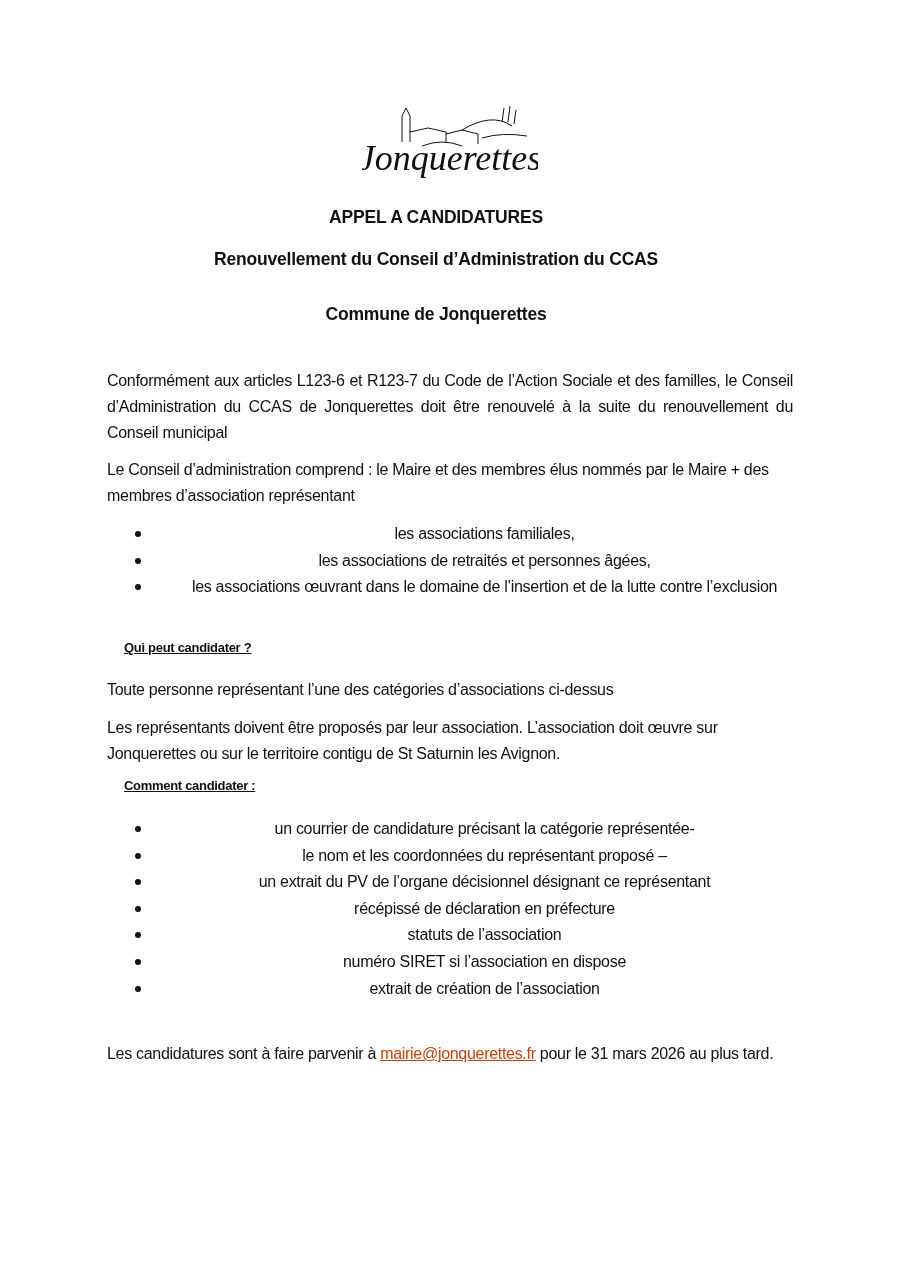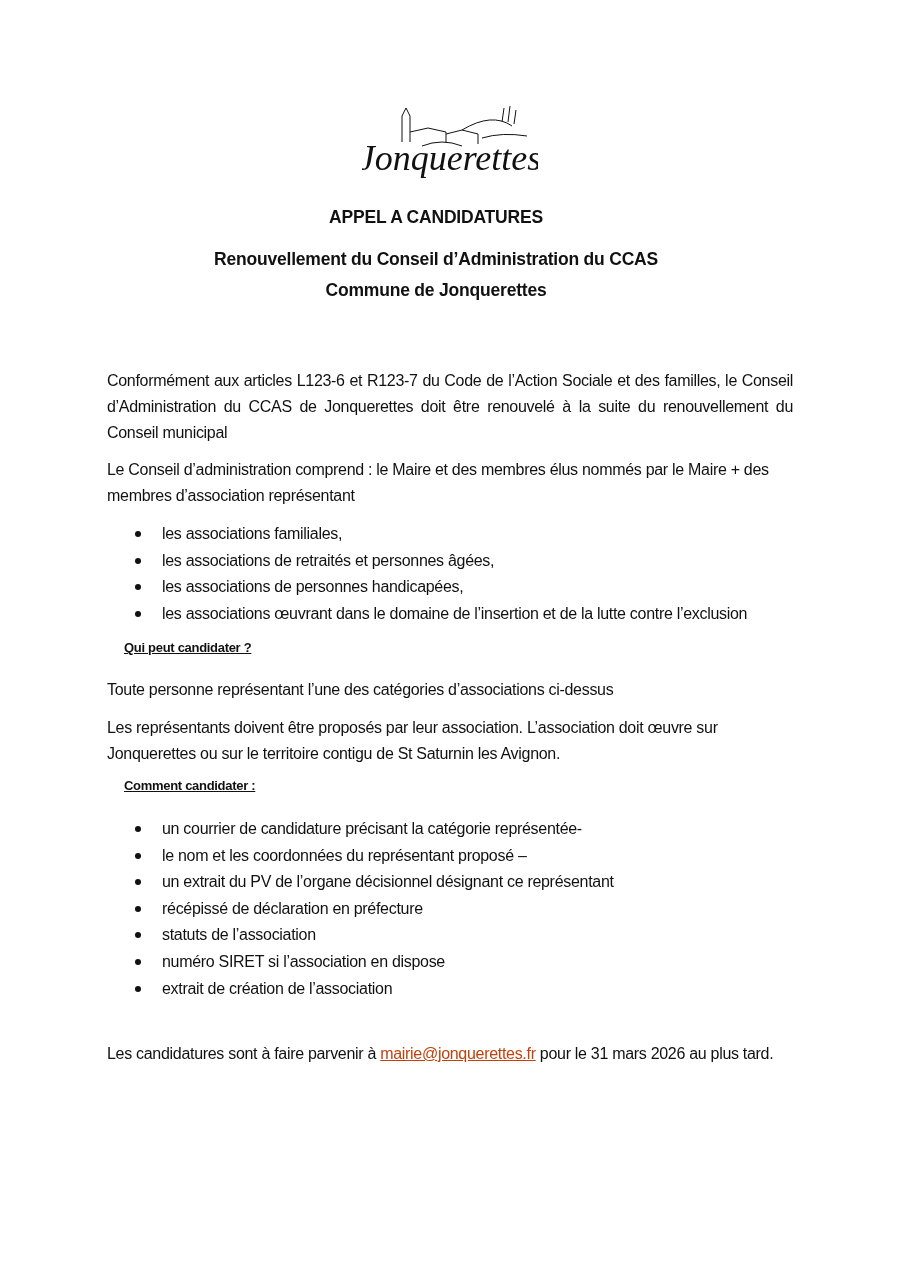--- a/index.html
+++ b/index.html
@@ -9,21 +9,21 @@
   .logo { position: absolute; left: 362px; top: 102px; width: 176px; height: 88px; }
   .title { position: absolute; left: 0; width: 872px; text-align: center; font-weight: bold;
            font-size: 17.5px; letter-spacing: -0.2px; }
   .body-text { position: absolute; left: 107px; width: 686px; font-size: 16px; line-height: 26px;
                letter-spacing: -0.3px; }
   .justify { text-align: justify; text-align-last: left; }
   .heading { position: absolute; left: 124px; font-size: 13px; font-weight: bold; text-decoration: underline;
              letter-spacing: -0.3px; }
   .bullet-list { position: absolute; left: 107px; width: 700px; margin: 0; padding: 0; list-style: none; }
   .bullet-list li { position: relative; height: 26.6px; line-height: 26px; font-size: 16px; padding-left: 55px;
-                    letter-spacing: -0.3px; white-space: nowrap; }
+                    letter-spacing: -0.3px; white-space: nowrap; text-align: center; }
   .bullet { position: absolute; left: 28px; top: 10px; width: 6px; height: 6px; border-radius: 50%; background: #111; }
   .email-link { color: #c2410c; text-decoration: underline; }
 </style>
 </head>
 <body>
 
 <div class="page">
 
   <svg class="logo" viewBox="0 0 176 88">
     <g fill="none" stroke="#111" stroke-width="1">
@@ -33,29 +33,28 @@
       <path d="M100 28 Q130 10 150 24"></path>
       <path d="M140 20 L142 6 M146 20 L148 4 M152 22 L154 8"></path>
       <path d="M120 36 Q140 30 165 34"></path>
       <path d="M60 44 Q80 36 100 44"></path>
     </g>
     <text x="88" y="68" text-anchor="middle" font-family="Liberation Serif, serif" font-style="italic" font-size="36" fill="#111">Jonquerettes</text>
   </svg>
 
   <div class="title" style="top:207px;">APPEL A CANDIDATURES</div>
   <div class="title" style="top:249px;">Renouvellement du Conseil d’Administration du CCAS</div>
-  <div class="title" style="top:280px;">Commune de Jonquerettes</div>
+  <div class="title" style="top:304px;">Commune de Jonquerettes</div>
 
   <div class="body-text justify" style="top:368px;">Conformément aux articles L123-6 et R123-7 du Code de l’Action Sociale et des familles, le Conseil d’Administration du CCAS de Jonquerettes doit être renouvelé à la suite du renouvellement du Conseil municipal</div>
   <div class="body-text" style="top:457px;">Le Conseil d’administration comprend : le Maire et des membres élus nommés par le Maire + des membres d’association représentant</div>
 
   <ul class="bullet-list" style="top:521px;">
     <li><span class="bullet"></span><span>les associations familiales,</span></li>
     <li><span class="bullet"></span><span>les associations de retraités et personnes âgées,</span></li>
-    <li><span class="bullet"></span><span>les associations de personnes handicapées,</span></li>
     <li><span class="bullet"></span><span>les associations œuvrant dans le domaine de l’insertion et de la lutte contre l’exclusion</span></li>
   </ul>
 
   <div class="heading" style="top:640px;">Qui peut candidater ?</div>
   <div class="body-text" style="top:677px;">Toute personne représentant l’une des catégories d’associations ci-dessus</div>
   <div class="body-text" style="top:715px;">Les représentants doivent être proposés par leur association. L’association doit œuvre sur Jonquerettes ou sur le territoire contigu de St Saturnin les Avignon.</div>
 
   <div class="heading" style="top:778px;">Comment candidater :</div>
 
   <ul class="bullet-list" style="top:816px;">

